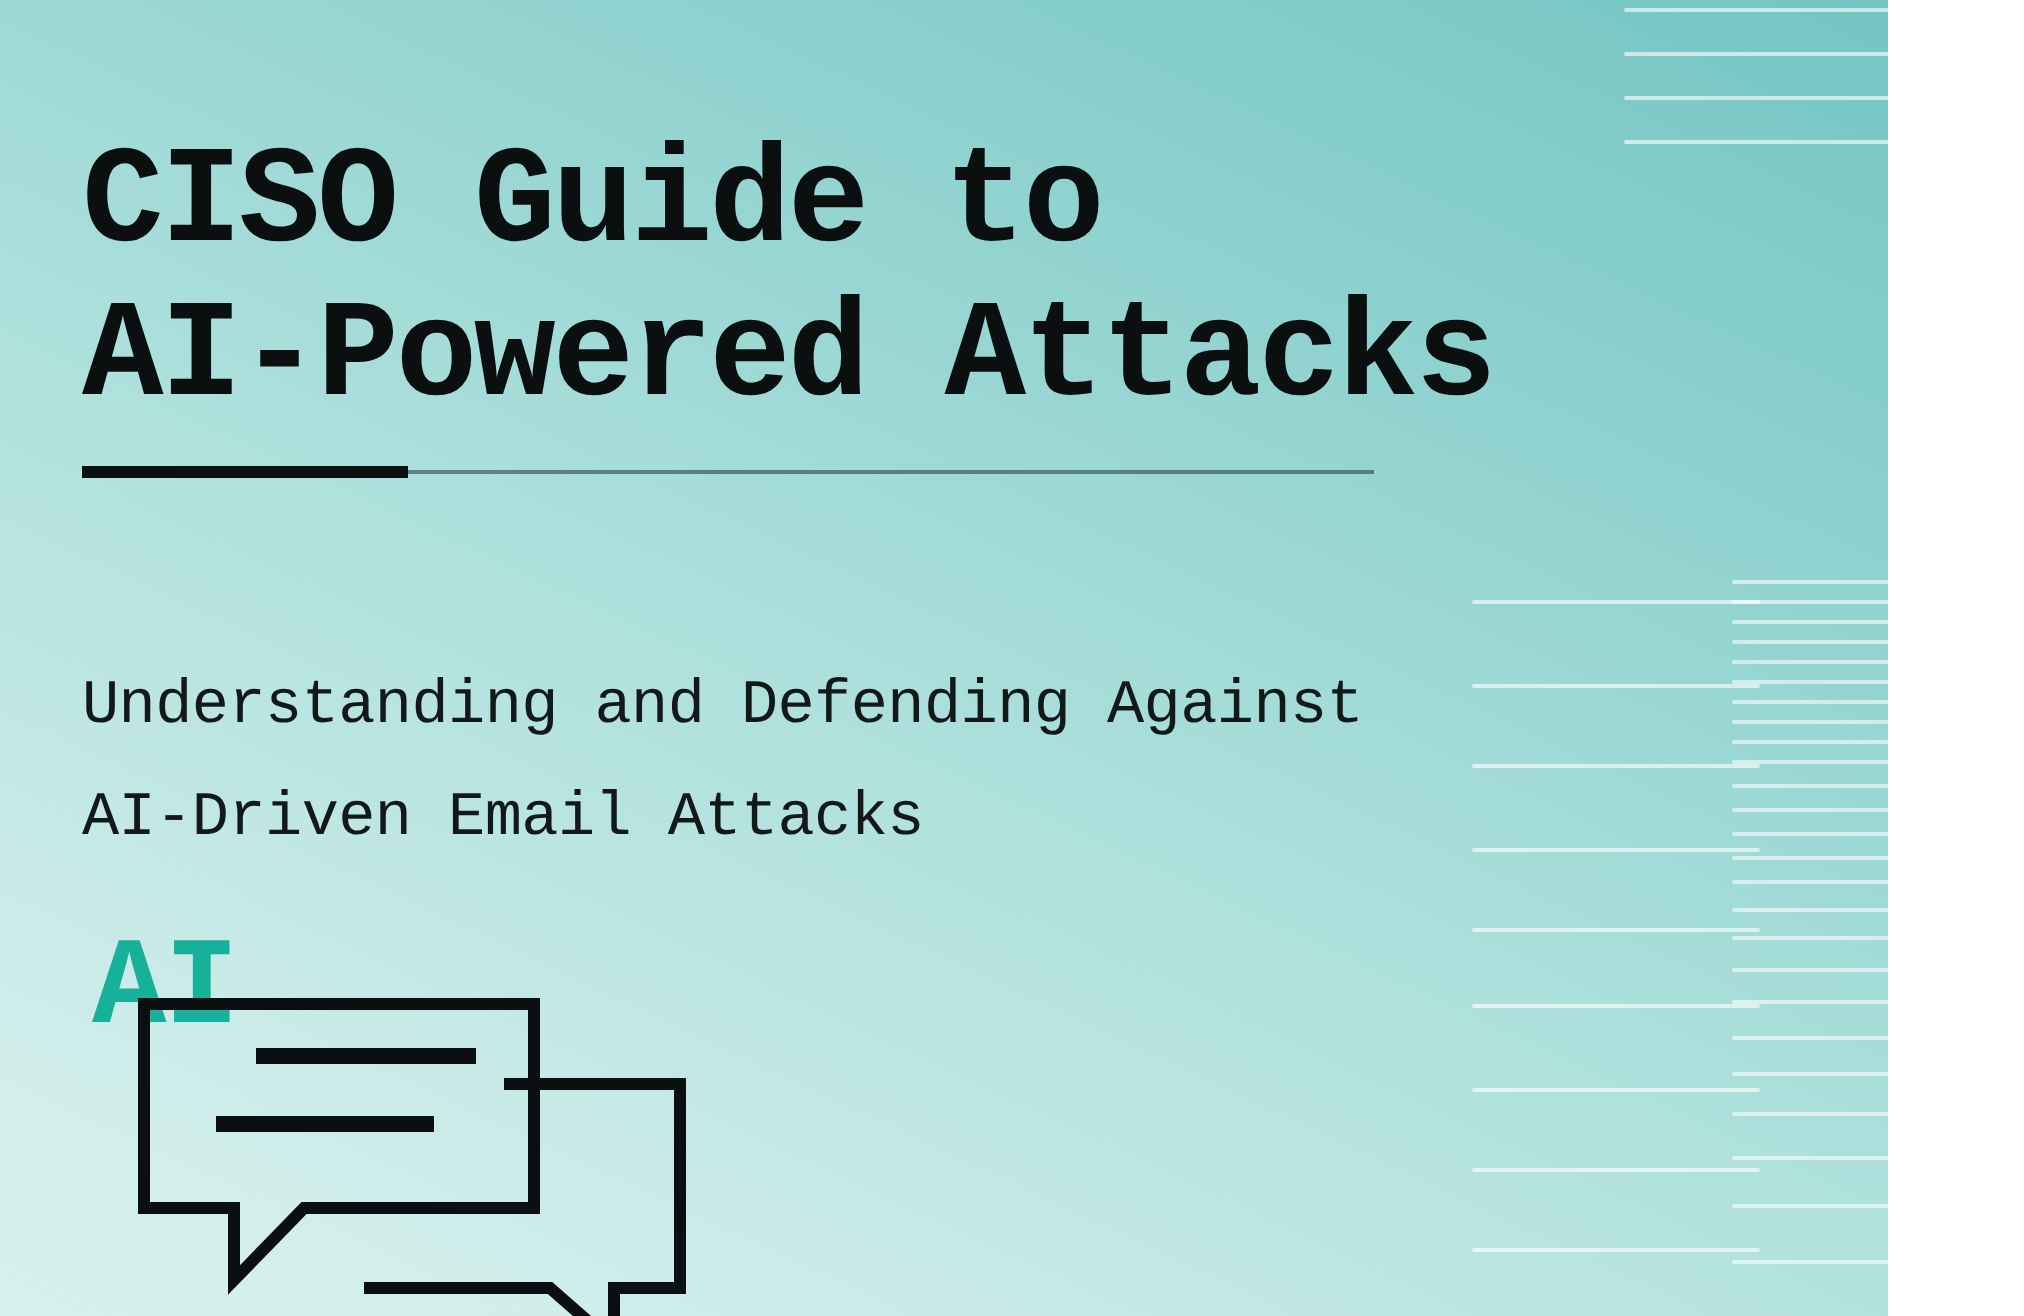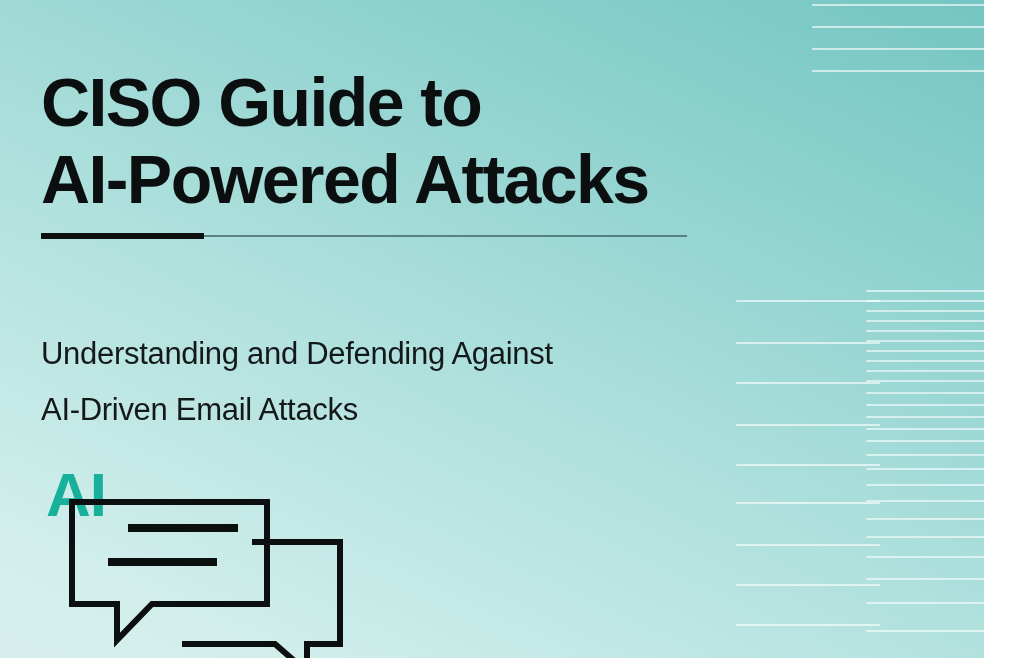--- a/index.html
+++ b/index.html
@@ -6,31 +6,30 @@
   html, body {
     margin: 0;
     padding: 0;
     background: #ffffff;
   }
   #cover {
     position: relative;
     width: 944px;
     height: 658px;
     overflow: hidden;
-    font-family: Liberation Sans, sans-serif;
+    font-family: Liberation Mono, monospace;
     background:
       linear-gradient(205deg,
         #74c5c3 0%,
         #84cdca 16%,
         #96d5d2 33%,
         #abdfdb 52%,
         #c0e7e4 72%,
         #d1eeeb 88%,
         #d8f0ed 100%);
-    padding-left: 40px;
   }
   
   .line-field {
     position: absolute;
     pointer-events: none;
   }
   .deco-line {
     position: absolute;
     height: 2px;
     background: rgba(255,255,255,0.62);

